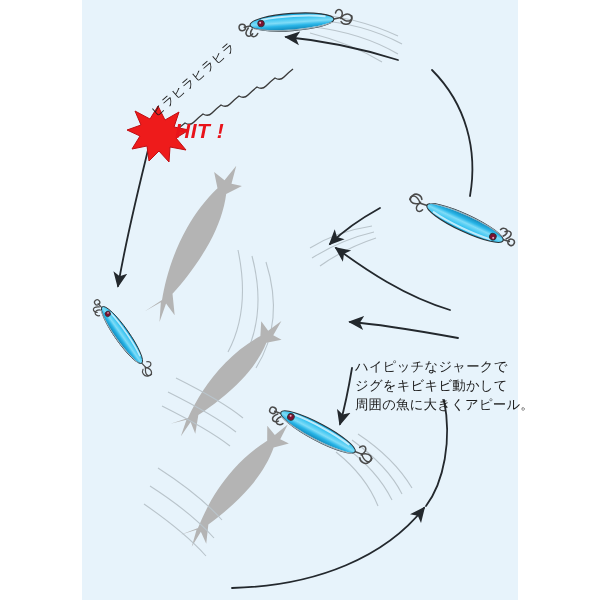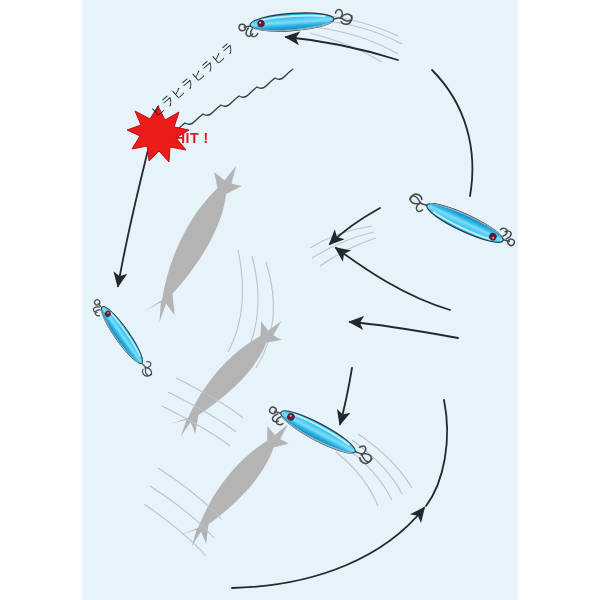--- a/index.html
+++ b/index.html
@@ -55,27 +55,27 @@
     color: #1c1c1c;
     white-space: pre;
     transform: rotate(-41deg);
     transform-origin: 0 0;
     letter-spacing: 0.4px;
   }
   #text-hit {
     position: absolute;
     left: 175px;
     top: 119px;
-    font-size: 14px;
+    font-size: 21px;
     font-weight: bold;
+    font-style: italic;
     color: #e8131a;
     font-family: "Liberation Sans", "DejaVu Sans", sans-serif;
     letter-spacing: 0.5px;
     white-space: pre;
-    margin-top: 11px;
   }
 </style>
 </head>
 <body>
 
 <div id="stage">
 
   <svg id="scene" viewBox="0 0 600 600">
 
     <defs>
@@ -242,18 +242,21 @@
     </g>
     <g transform="translate(318,432) rotate(28)">
       <use href="#jigShape"></use>
     </g>
     <g transform="translate(122,335) rotate(55) scale(0.82)">
       <use href="#jigShape"></use>
     </g>
   </svg>
 
 
+  <div class="txt-block" id="text-high-pitch">ハイピッチなジャークで
+ジグをキビキビ動かして
+周囲の魚に大きくアピール。</div>
 
   <div id="text-hirahira">ヒラヒラヒラヒラ</div>
 
   <div id="text-hit">HIT !</div>
 
 </div>
 
 </body></html>

